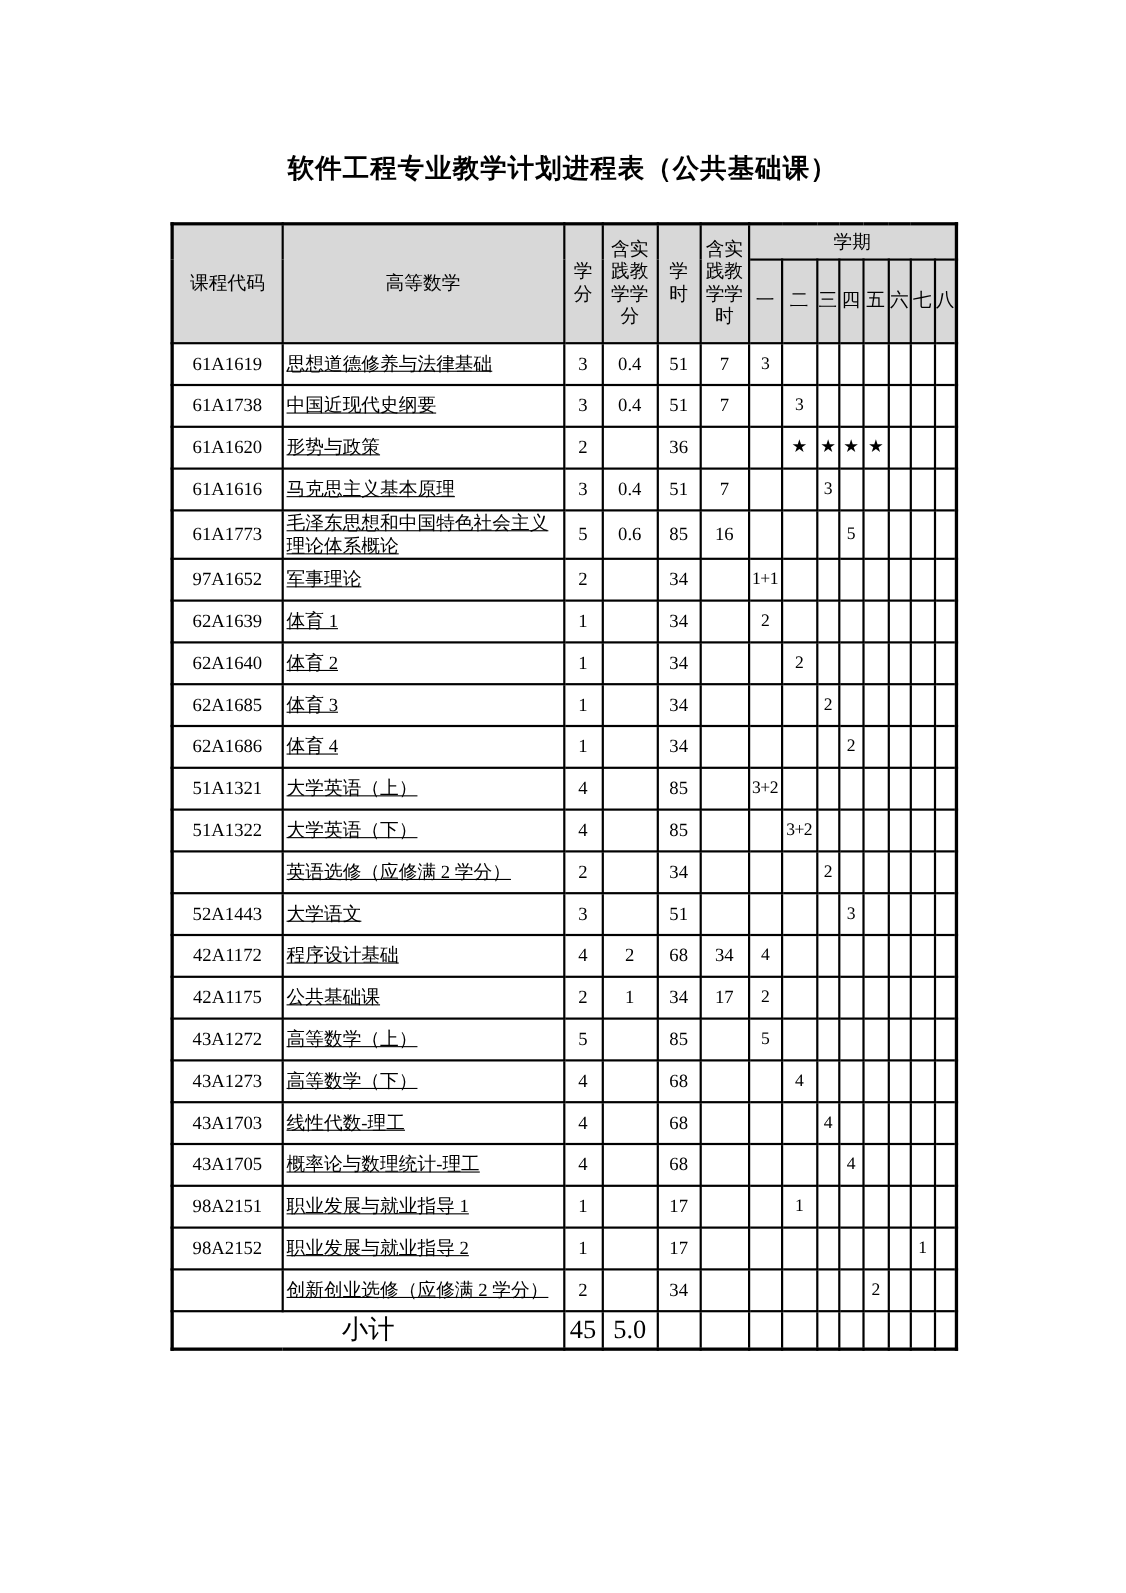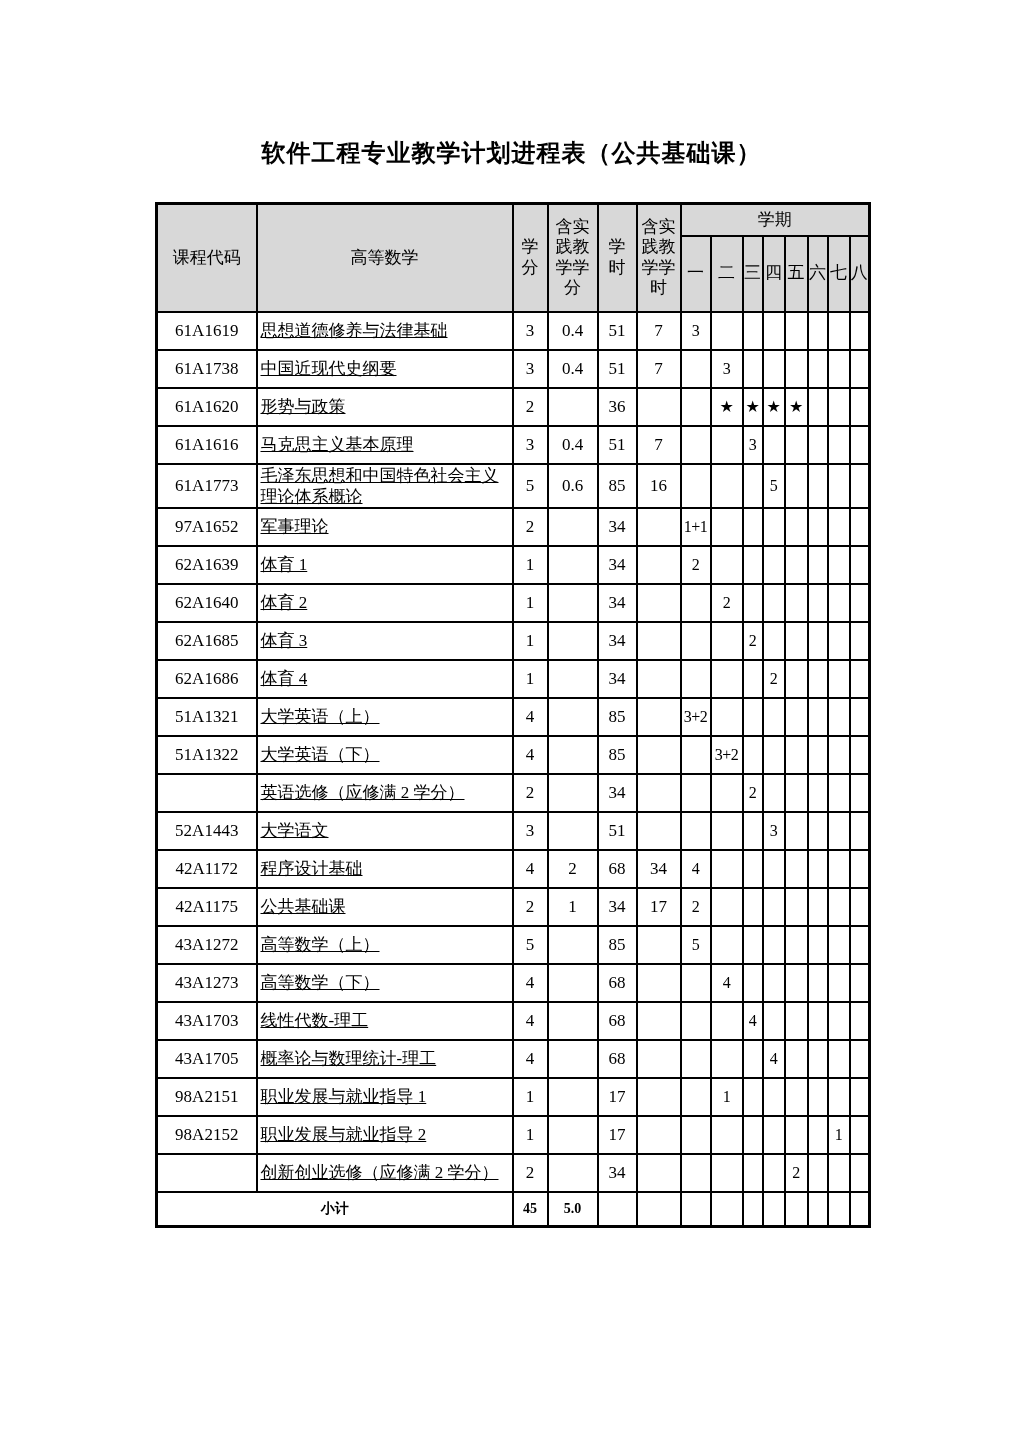--- a/index.html
+++ b/index.html
@@ -38,21 +38,21 @@
 
   
   .th-label { display: inline-block; word-break: break-all; line-height: 1.2; }
   .w1 { width: 19px; }
   .w2 { width: 36px; }
 
   td.name-cell { text-align: left; padding-left: 3px; font-size: 17px; text-decoration: underline; }
   td.code-cell { font-size: 17px; }
   td.sem-cell  { font-size: 16px; letter-spacing: -0.5px; }
 
-  tr.subtotal-row td { font-weight: bold; height: 34px; font-size: 14px; }
+  tr.subtotal-row td { font-weight: normal; height: 34px; font-size: 24px; }
 
   
   col.c-code { width: 100px; }
   col.c-name { width: 256px; }
   col.c-cr   { width: 35px; }
   col.c-pcr  { width: 50px; }
   col.c-hr   { width: 39px; }
   col.c-phr  { width: 44px; }
   col.c-s1 { width: 30px; }
   col.c-s2 { width: 32px; }

